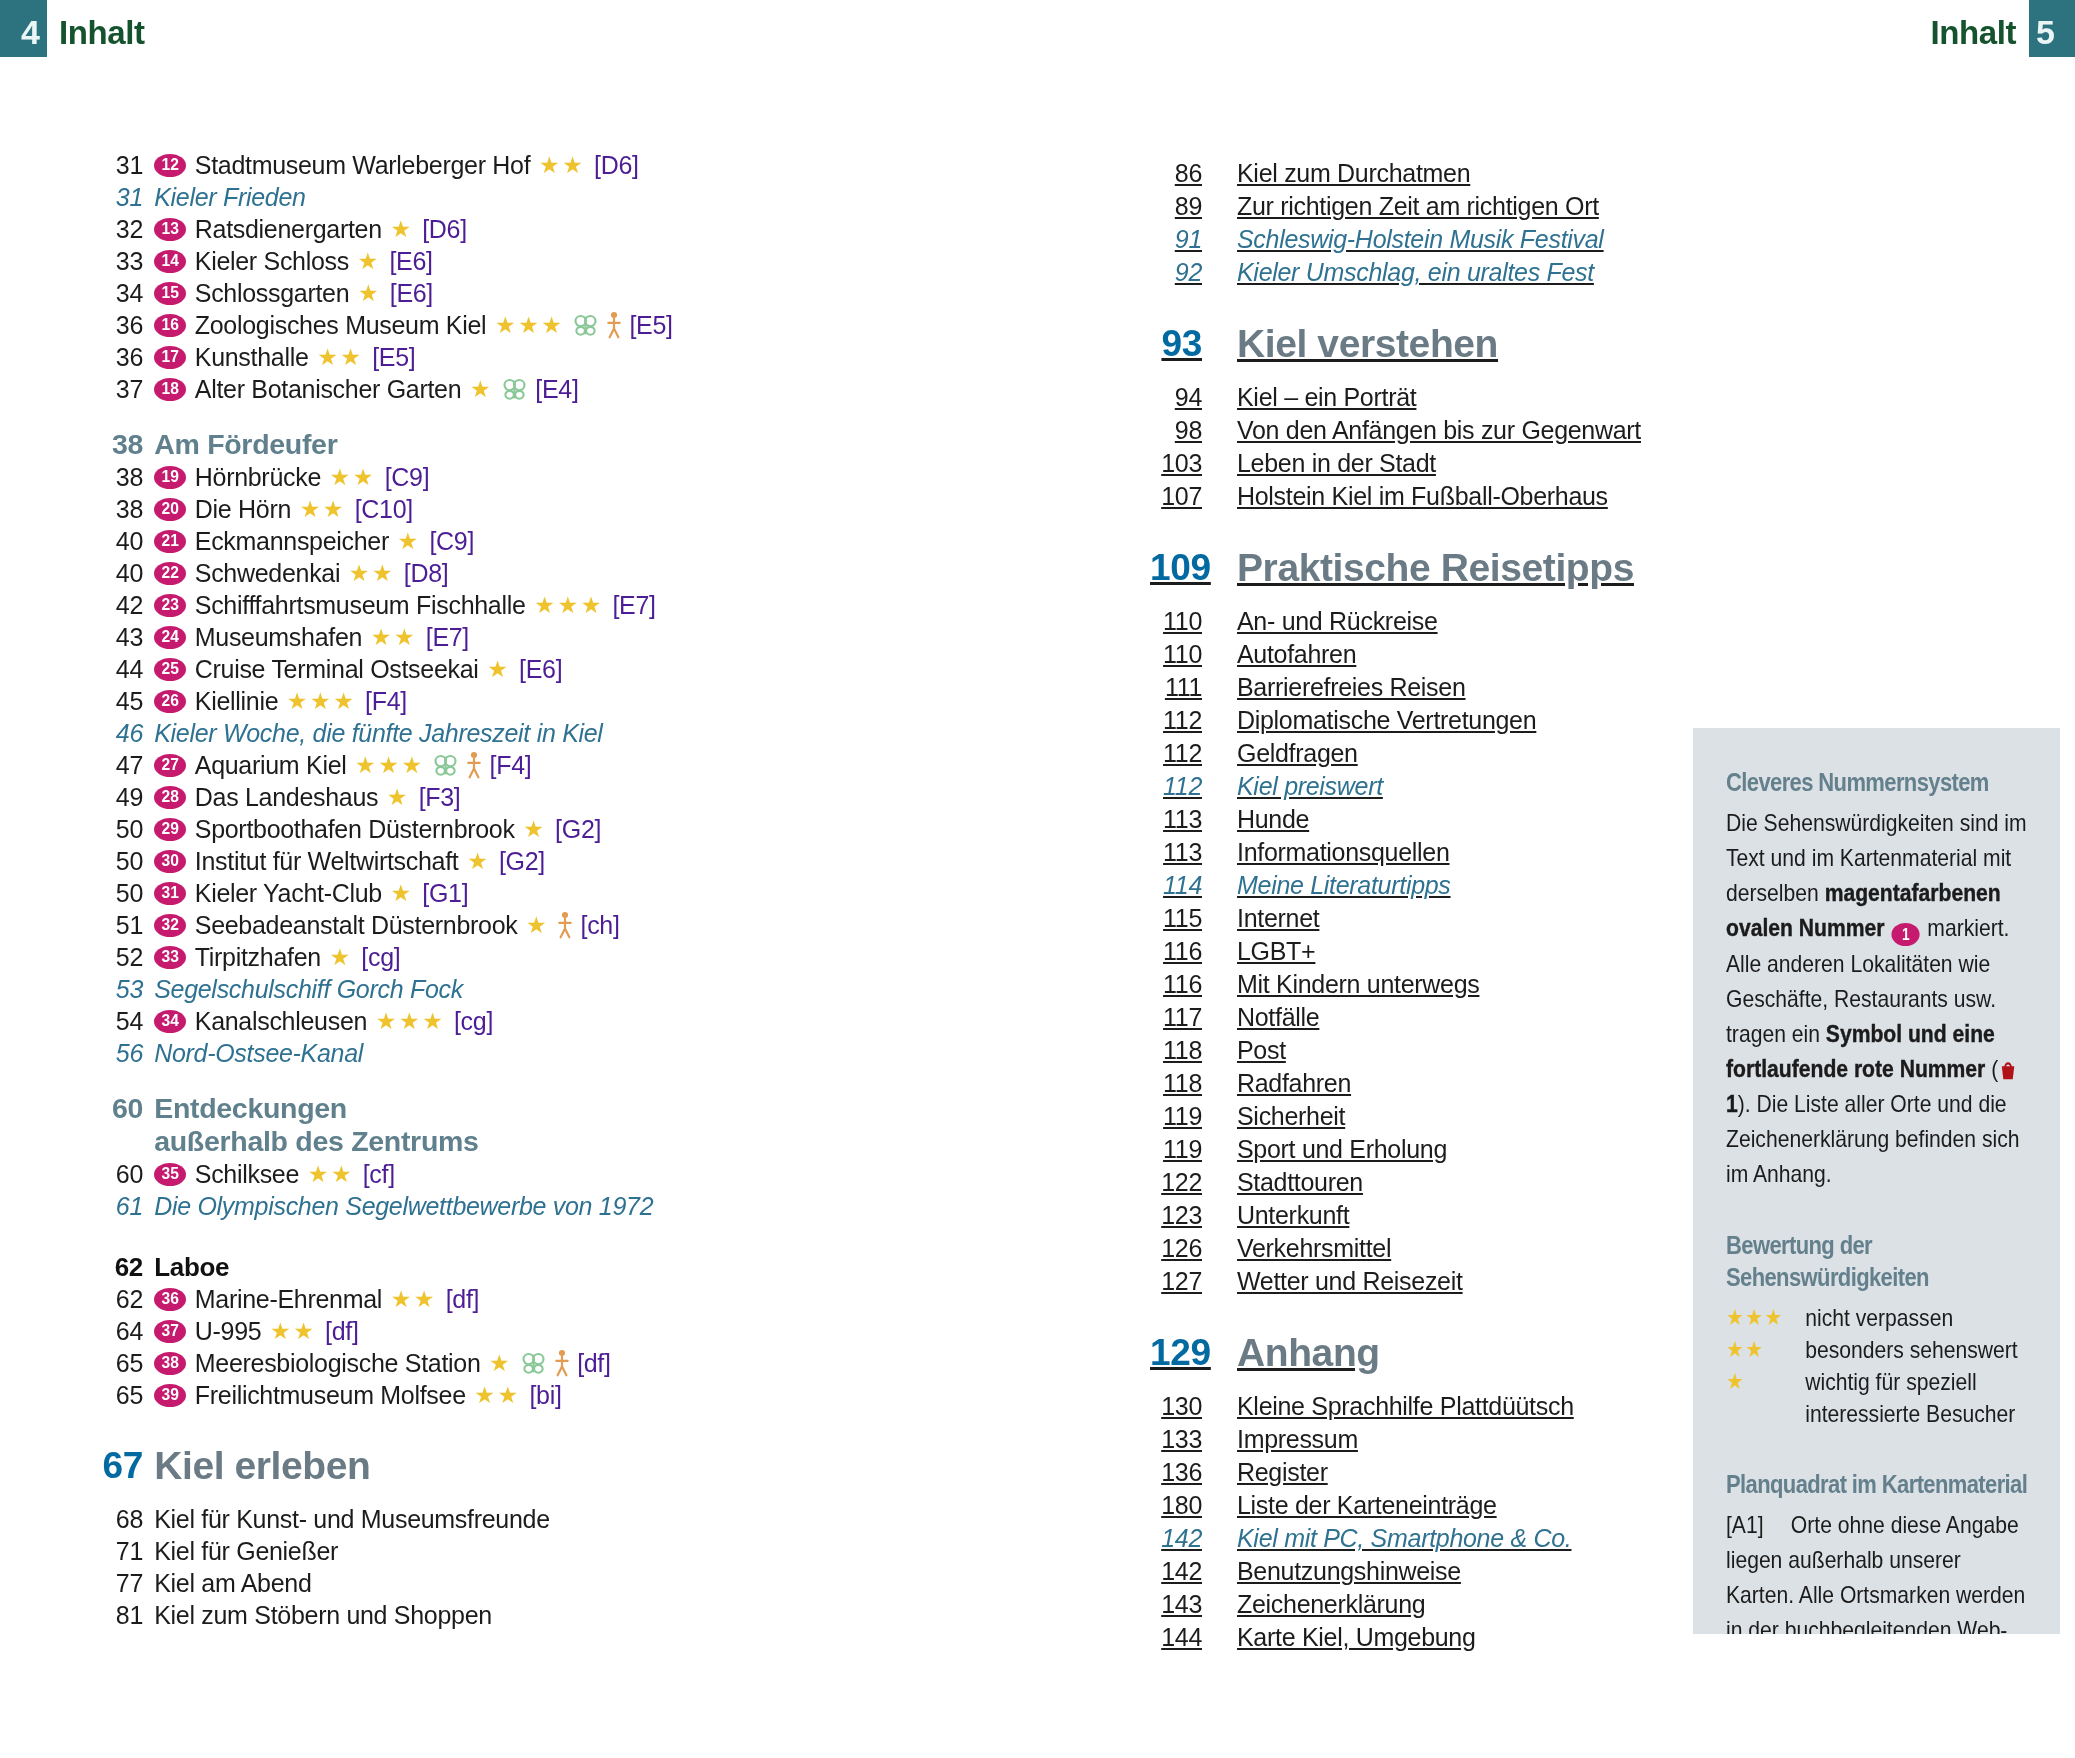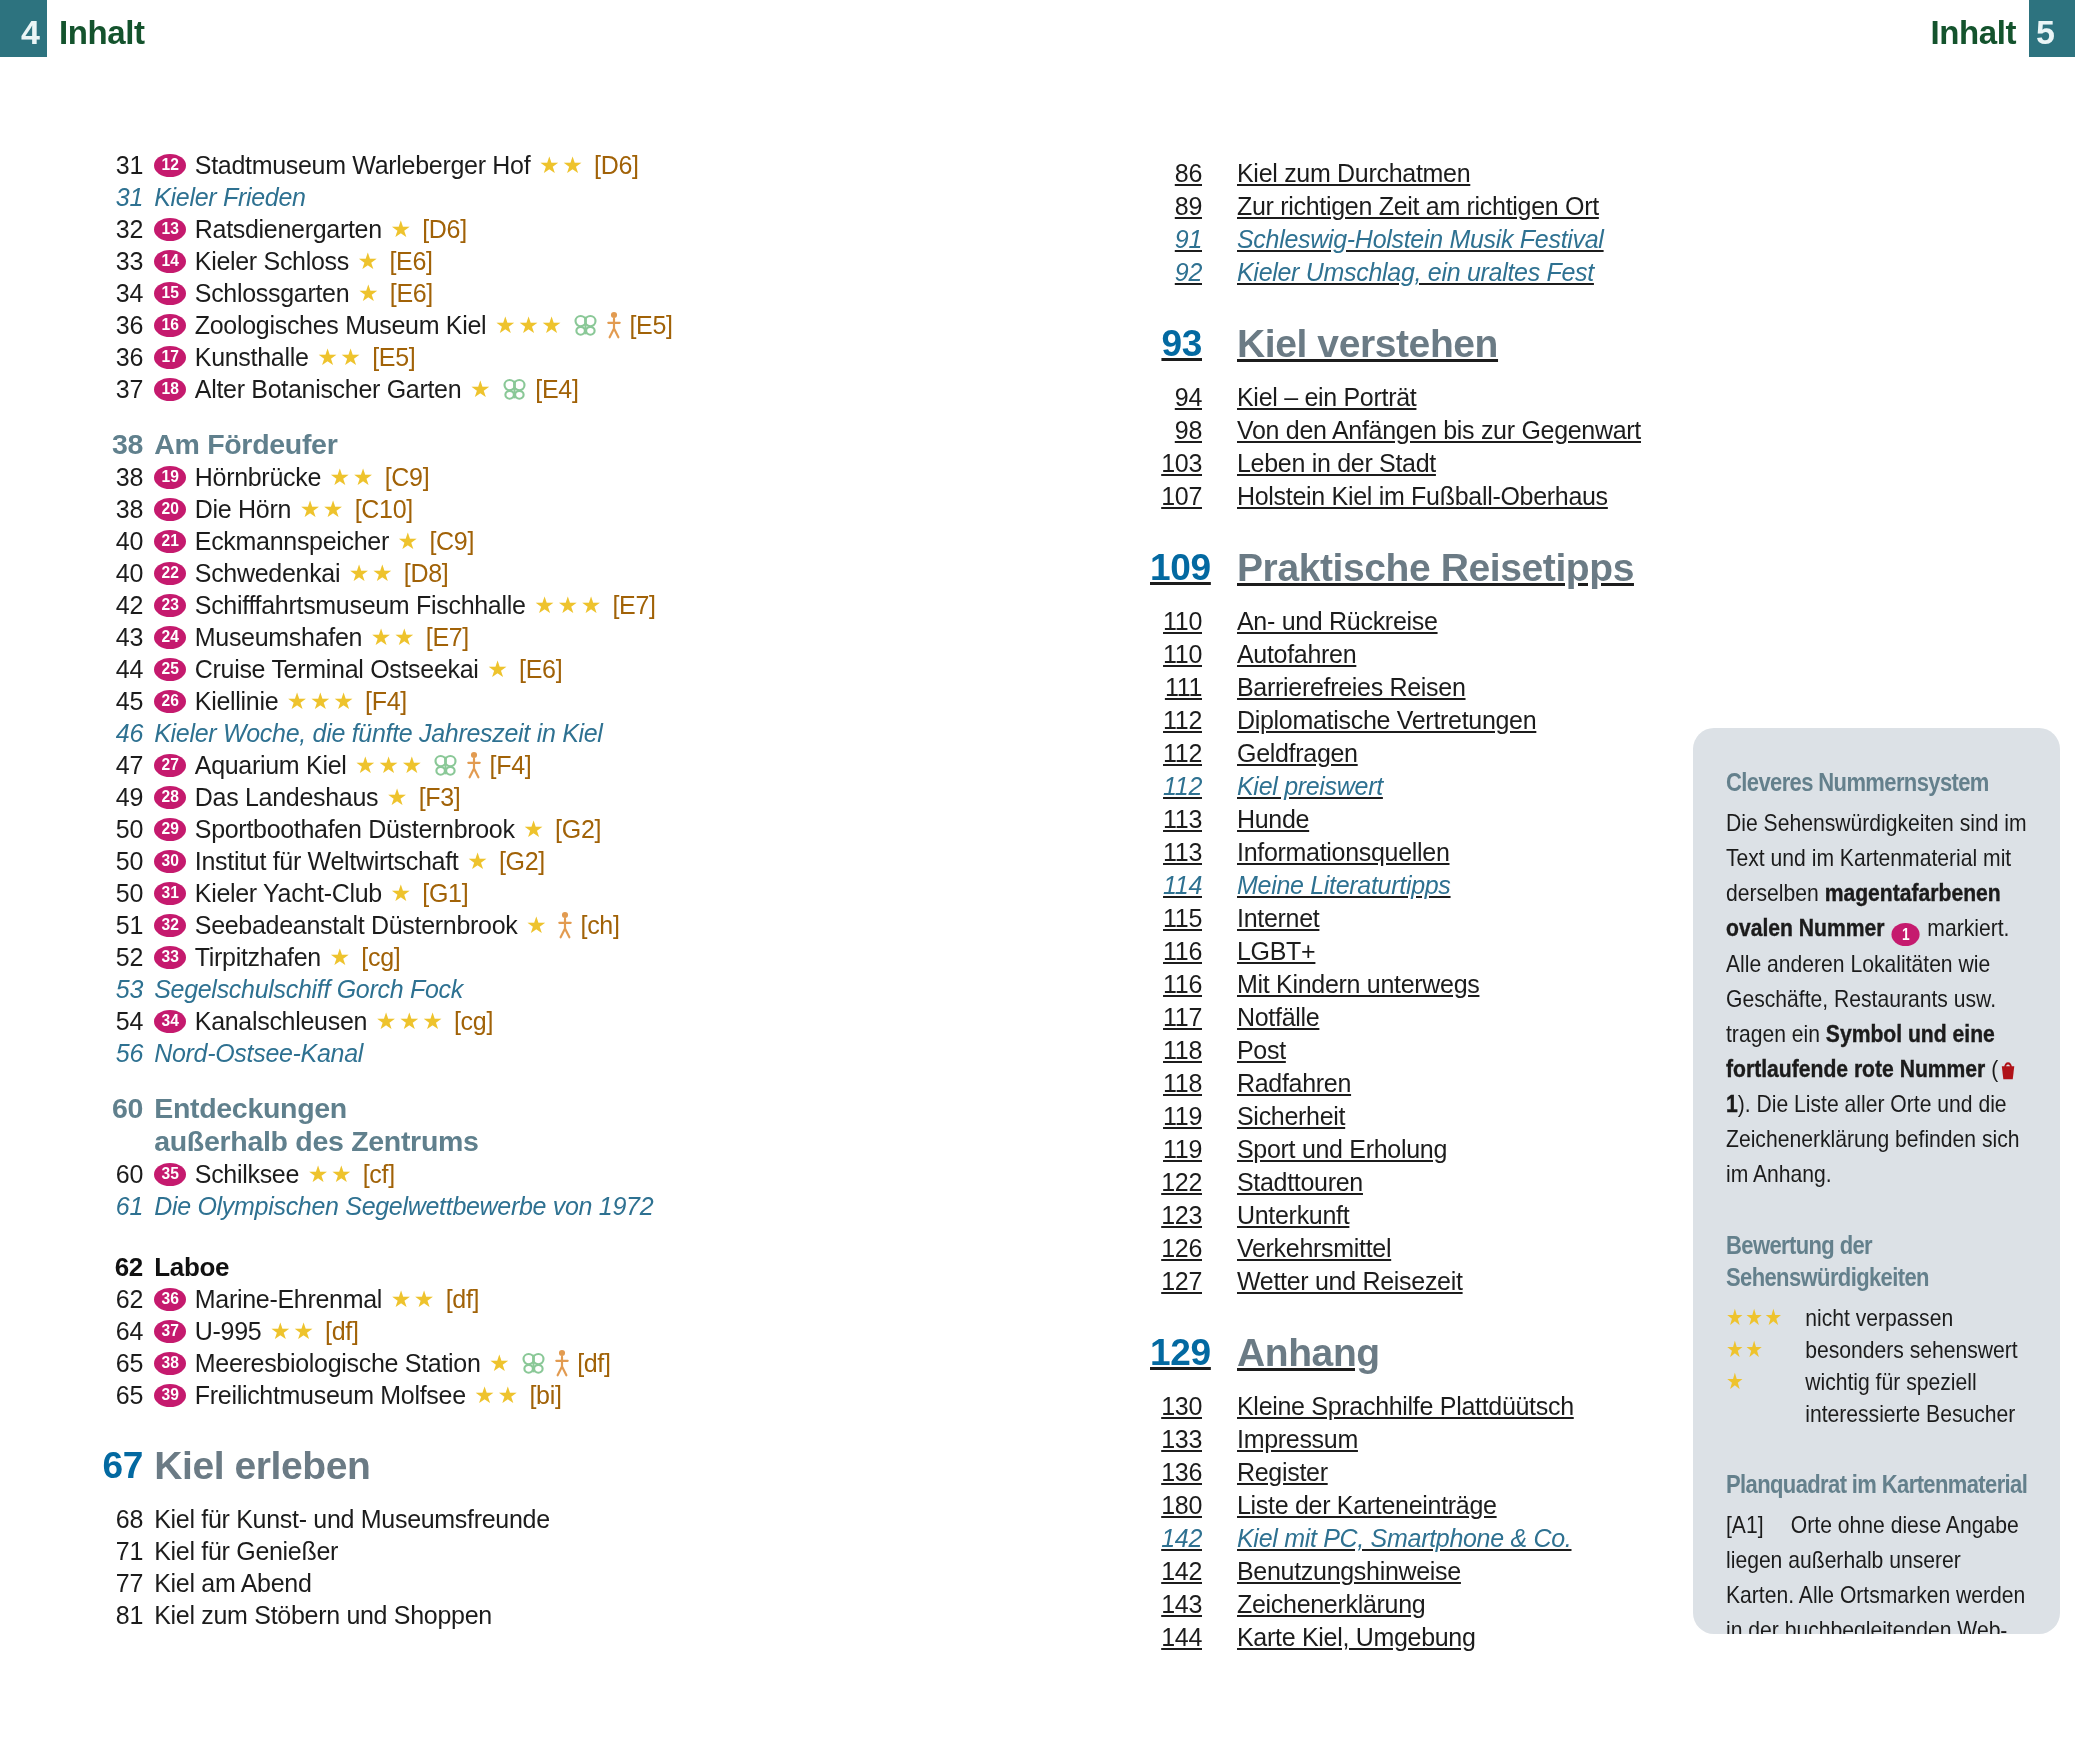--- a/index.html
+++ b/index.html
@@ -19,39 +19,39 @@
   .col{position:absolute;letter-spacing:-0.3px;}
   .col-left{left:78px;top:149px;width:865px;}
   .col-right{left:1150px;top:157px;width:536px;text-decoration:underline;}
   .trow{display:flex;align-items:center;height:32px;}
   .col-right .trow{height:33px;}
   .pnum{flex:none;width:65px;text-align:right;font-size:25px;}
   .col-right .pnum{width:52px;}
   .rbody{display:flex;align-items:center;margin-left:11.2px;gap:8.6px;white-space:nowrap;}
   .col-right .rbody{margin-left:35px;}
   .title{font-size:25px;}
-  .grid{font-size:25px;color:#a16207;}
+  .grid{font-size:25px;color:#4c1d95;}
   .it .title,.it .pnum{color:#2e7191;font-style:italic;}
   .stars{color:#eec32d;font-size:23px;letter-spacing:2.6px;line-height:1;}
   .badge{flex:none;min-width:32px;height:23px;border-radius:50%;background:#c51a6e;color:#ffffff;
     font-weight:bold;font-size:15.6px;display:inline-flex;align-items:center;justify-content:center;
     box-sizing:border-box;padding:0 1.7px;letter-spacing:0;}
   .icw{display:inline-flex;align-items:center;}
   
   .trow.subhead{height:auto;align-items:flex-start;margin-top:23px;}
   .subhead .pnum,.subhead .hline{color:#60808d;font-weight:bold;font-size:28.5px;line-height:33px;}
   .subhead .rbody{display:block;}
   .trow.subhead-black{margin-top:29px;}
   .subhead-black .pnum,.subhead-black .hline{color:#111111;font-weight:bold;font-size:26px;line-height:32px;}
   .trow.bighead{height:47px;margin-top:31px;margin-bottom:14px;align-items:center;}
   .bighead .pnum{color:#0369a1;font-weight:bold;font-size:37px;}
   .bighead .hline{color:#6b7b85;font-weight:bold;font-size:39px;letter-spacing:-0.4px;}
   
   .sbox{position:absolute;left:1693px;top:728px;width:367px;height:906px;background:#dce1e6;
-    box-sizing:border-box;padding:38px 0 15px 33px;overflow:hidden;border-radius:21px;}
+    box-sizing:border-box;padding:38px 0 15px 33px;overflow:hidden;}
   .sb-inner{width:350px;transform:scaleX(0.88);transform-origin:0 0;}
   .sbsec{margin-bottom:38px;}
   .sbh{color:#64808c;font-weight:bold;font-size:25px;line-height:32px;letter-spacing:-0.7px;white-space:nowrap;}
   .sbp{margin-top:7px;font-size:24px;line-height:35px;color:#1b1b1b;}
   .sbp b{font-weight:bold;-webkit-text-stroke:0.4px #1b1b1b;}
   .sbp .rednum{color:#1b1b1b;font-weight:bold;}
   .sbbadge{vertical-align:-4.3px;margin:0 1.7px;}
   .sbp .icw{vertical-align:-3.5px;margin-left:1.7px;}
   .a1{margin-right:31px;}
   .legend{margin-top:8.6px;}

